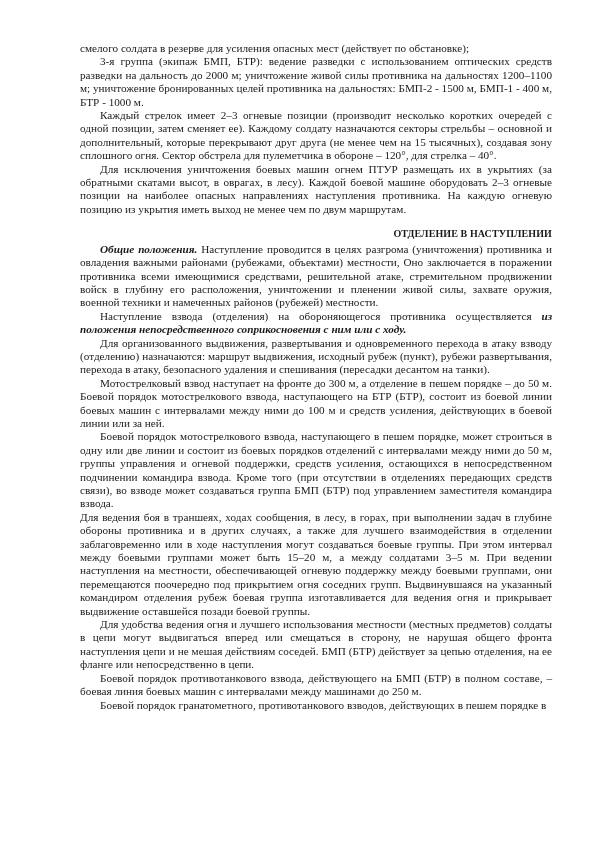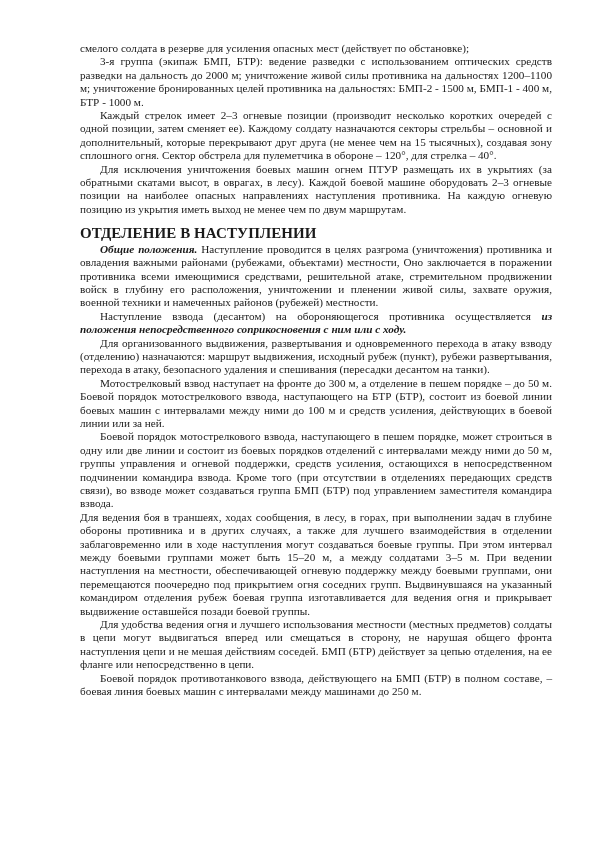--- a/index.html
+++ b/index.html
@@ -6,39 +6,40 @@
   body { width: 600px; height: 849px; overflow: hidden; position: relative; }
   .page {
     position: absolute; left: 80px; top: 42px; width: 472px;
     font-family: "Liberation Serif", "DejaVu Serif", serif;
     font-size: 11.2px; line-height: 13.4px; color: #1a1a1a;
     text-align: justify;
   }
   .p { margin: 0; text-indent: 0; }
   .p.ind { text-indent: 20px; }
   .h {
-    text-align: left; font-weight: bold; font-size: 15px;
+    text-align: right; font-weight: bold; font-size: 10px;
     margin: 11px 0 2px 0; letter-spacing: 0.1px;
   }
   b { font-weight: bold; font-style: italic; }
 </style>
 </head>
 <body>
 
 <div class="page">
   <p class="p">смелого солдата в резерве для усиления опасных мест (действует по обстановке);</p>
   <p class="p ind">3-я группа (экипаж БМП, БТР): ведение разведки с использованием оптических средств разведки на дальность до 2000 м; уничтожение живой силы противника на дальностях 1200–1100 м; уничтожение бронированных целей противника на дальностях: БМП-2 - 1500 м, БМП-1 - 400 м, БТР - 1000 м.</p>
   <p class="p ind">Каждый стрелок имеет 2–3 огневые позиции (производит несколько коротких очередей с одной позиции, затем сменяет ее). Каждому солдату назначаются секторы стрельбы – основной и дополнительный, которые перекрывают друг друга (не менее чем на 15 тысячных), создавая зону сплошного огня. Сектор обстрела для пулеметчика в обороне – 120°, для стрелка – 40°.</p>
   <p class="p ind">Для исключения уничтожения боевых машин огнем ПТУР размещать их в укрытиях (за обратными скатами высот, в оврагах, в лесу). Каждой боевой машине оборудовать 2–3 огневые позиции на наиболее опасных направлениях наступления противника. На каждую огневую позицию из укрытия иметь выход не менее чем по двум маршрутам.</p>
 
   <div class="h">ОТДЕЛЕНИЕ В НАСТУПЛЕНИИ</div>
 
   <p class="p ind"><b>Общие положения.</b><span> Наступление проводится в целях разгрома (уничтожения) противника и овладения важными районами (рубежами, объектами) местности, Оно заключается в поражении противника всеми имеющимися средствами, решительной атаке, стремительном продвижении войск в глубину его расположения, уничтожении и пленении живой силы, захвате оружия, военной техники и намеченных районов (рубежей) местности.</span></p>
 
-  <p class="p ind"><span>Наступление взвода (десантом) на обороняющегося противника осуществляется </span><b>из положения непосредственного соприкосновения с ним или с ходу.</b></p>
+  <p class="p ind"><span>Наступление взвода (отделения) на обороняющегося противника осуществляется </span><b>из положения непосредственного соприкосновения с ним или с ходу.</b></p>
 
   <p class="p ind">Для организованного выдвижения, развертывания и одновременного перехода в атаку взводу (отделению) назначаются: маршрут выдвижения, исходный рубеж (пункт), рубежи развертывания, перехода в атаку, безопасного удаления и спешивания (пересадки десантом на танки).</p>
   <p class="p ind">Мотострелковый взвод наступает на фронте до 300 м, а отделение в пешем порядке – до 50 м. Боевой порядок мотострелкового взвода, наступающего на БТР (БТР), состоит из боевой линии боевых машин с интервалами между ними до 100 м и средств усиления, действующих в боевой линии или за ней.</p>
   <p class="p ind">Боевой порядок мотострелкового взвода, наступающего в пешем порядке, может строиться в одну или две линии и состоит из боевых порядков отделений с интервалами между ними до 50 м, группы управления и огневой поддержки, средств усиления, остающихся в непосредственном подчинении командира взвода. Кроме того (при отсутствии в отделениях передающих средств связи), во взводе может создаваться группа БМП (БТР) под управлением заместителя командира взвода.</p>
   <p class="p">Для ведения боя в траншеях, ходах сообщения, в лесу, в горах, при выполнении задач в глубине обороны противника и в других случаях, а также для лучшего взаимодействия в отделении заблаговременно или в ходе наступления могут создаваться боевые группы. При этом интервал между боевыми группами может быть 15–20 м, а между солдатами 3–5 м. При ведении наступления на местности, обеспечивающей огневую поддержку между боевыми группами, они перемещаются поочередно под прикрытием огня соседних групп. Выдвинувшаяся на указанный командиром отделения рубеж боевая группа изготавливается для ведения огня и прикрывает выдвижение оставшейся позади боевой группы.</p>
   <p class="p ind">Для удобства ведения огня и лучшего использования местности (местных предметов) солдаты в цепи могут выдвигаться вперед или смещаться в сторону, не нарушая общего фронта наступления цепи и не мешая действиям соседей. БМП (БТР) действует за цепью отделения, на ее фланге или непосредственно в цепи.</p>
   <p class="p ind">Боевой порядок противотанкового взвода, действующего на БМП (БТР) в полном составе, – боевая линия боевых машин с интервалами между машинами до 250 м.</p>
+  <p class="p ind">Боевой порядок гранатометного, противотанкового взводов, действующих в пешем порядке в</p>
 </div>
 
 </body></html>

